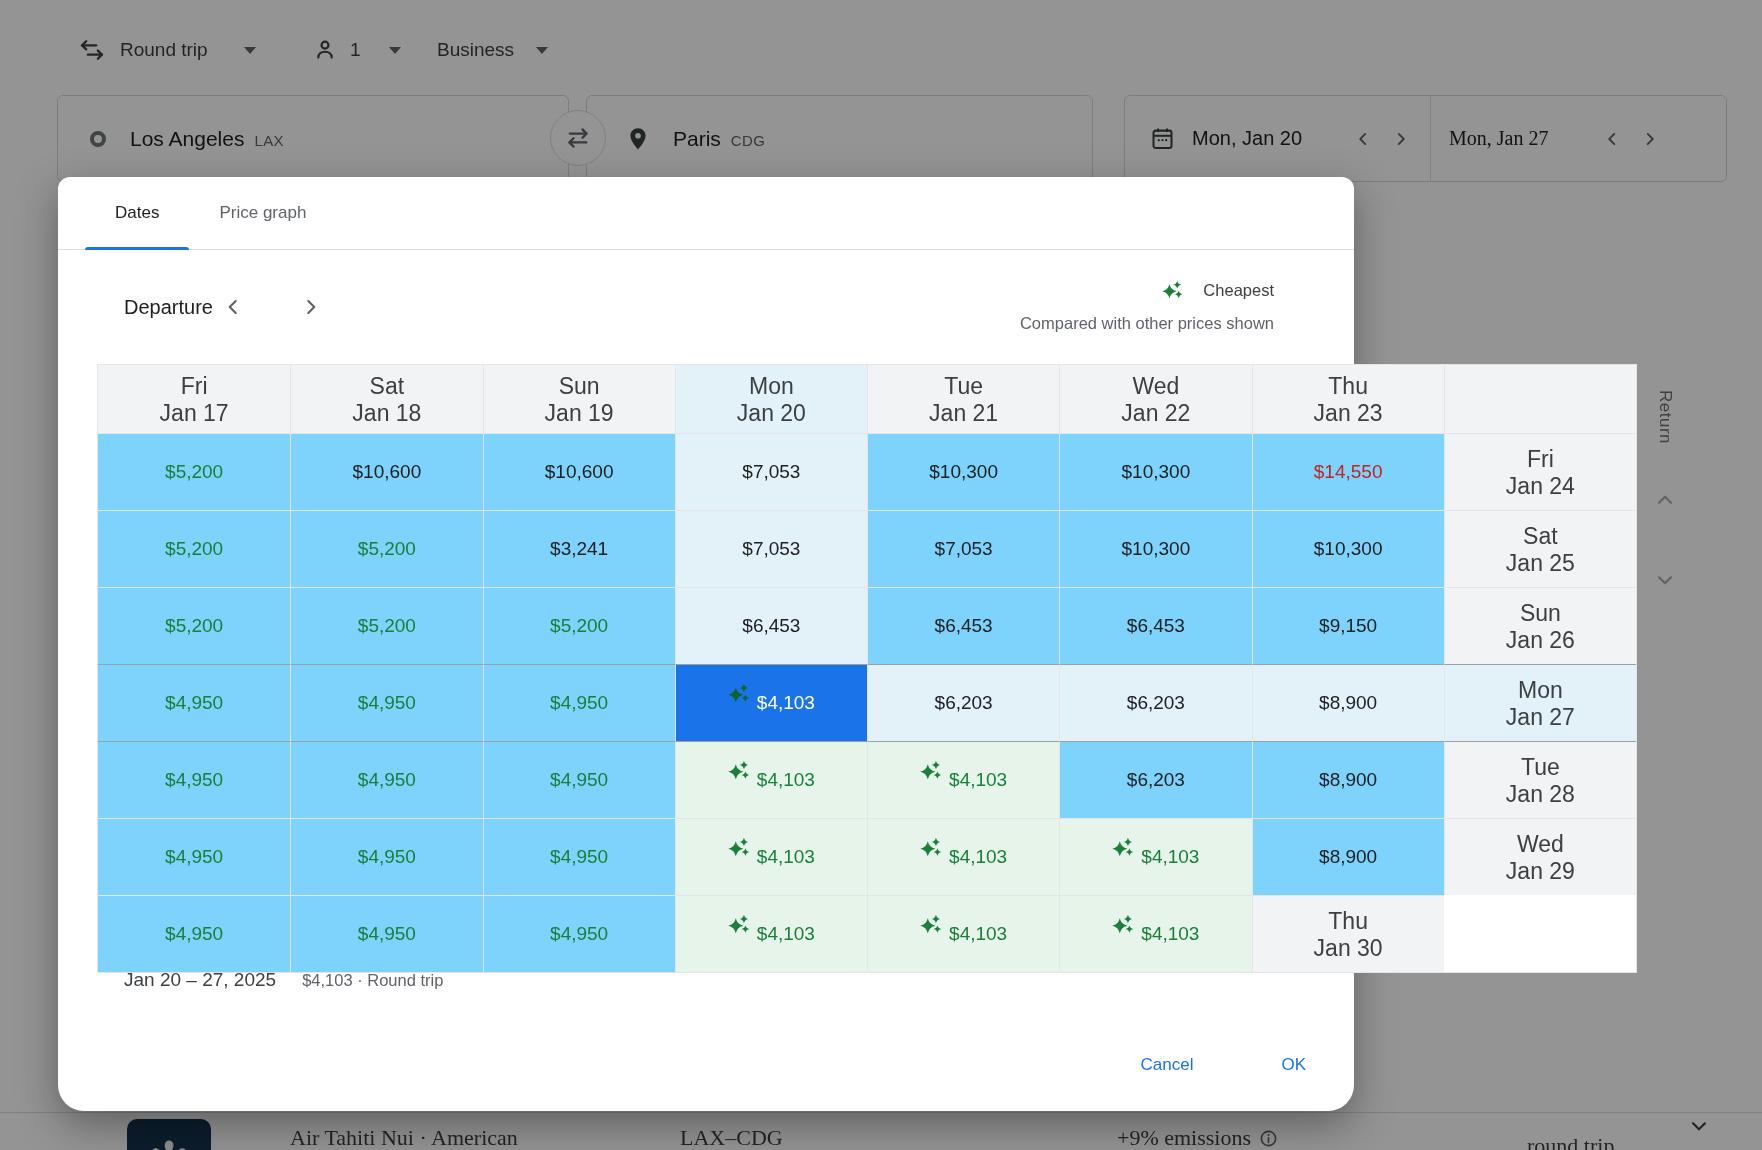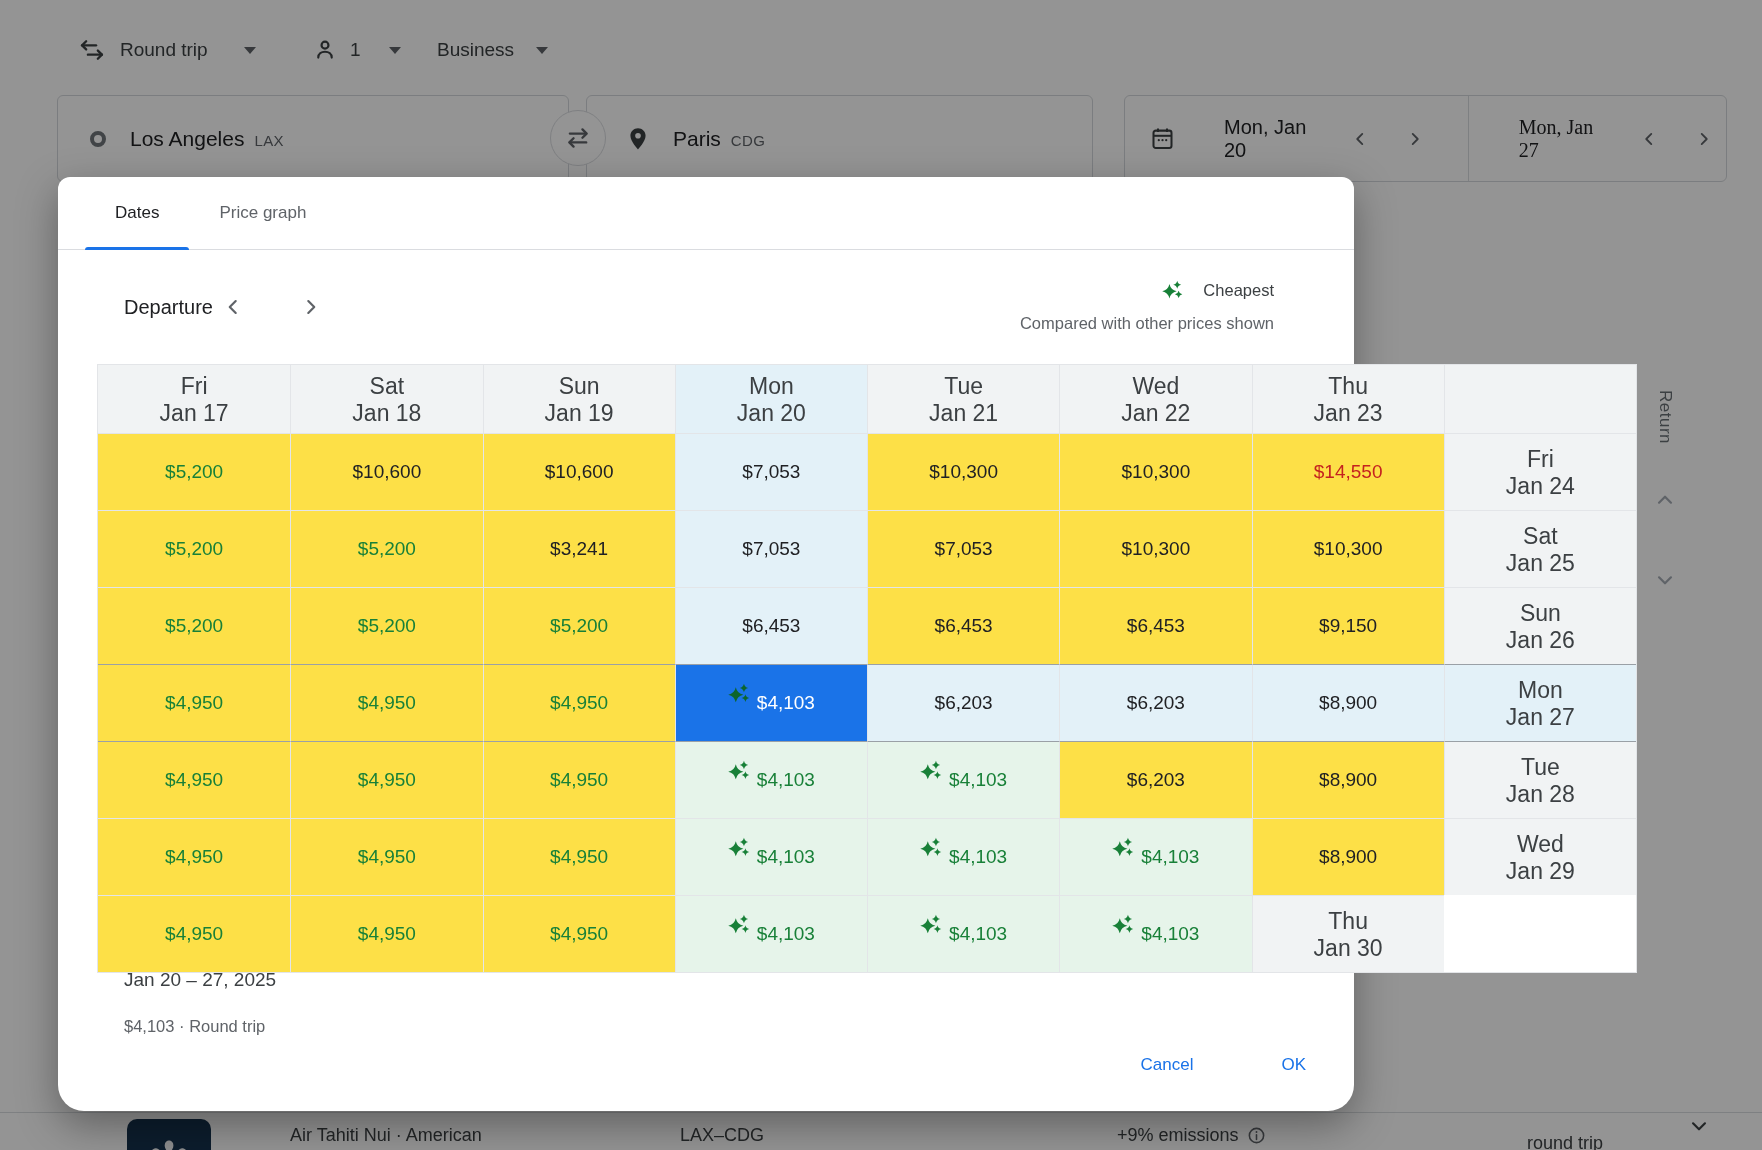--- a/index.html
+++ b/index.html
@@ -21,21 +21,21 @@
   .city { font-size:21px; color:#202124; }
   .code { font-size:15px; color:#5f6368; margin-left:10px; letter-spacing:.4px; font-weight:500; }
   .ring { width:16px; height:16px; border:4.5px solid #70757a; border-radius:50%; display:inline-block; }
   .swap-circle { position:absolute; left:550px; top:110px; width:56px; height:56px; border-radius:50%; background:#fff; border:1px solid #dadce0; display:flex; align-items:center; justify-content:center; z-index:2; color:#5f6368; }
   .vdivider { width:1px; align-self:stretch; background:#dadce0; margin:0 10px; }
   .date-text { font-size:20px; color:#202124; }
   .nav-chev { width:38px; height:38px; display:flex; align-items:center; justify-content:center; color:#5f6368; }
 
   .result-row { position:absolute; top:1112px; left:0; right:0; height:88px; background:#fff; border-top:1px solid #dadce0; }
   .airline-logo { position:absolute; left:127px; top:6px; width:84px; height:84px; background:#16324f; border-radius:10px; color:#f1f3f4; display:flex; align-items:center; justify-content:center; font-size:52px; }
-  .rr-text { position:absolute; top:12px; font-size:18px; color:#3c4043; display:flex; align-items:center; gap:8px; }
+  .rr-text { position:absolute; top:12px; font-size:22px; color:#3c4043; display:flex; align-items:center; gap:8px;font-family:Liberation Serif, serif; }
 
   .scrim { position:absolute; inset:0; background:rgba(0,0,0,0.42); z-index:5; }
 
   
   .dialog { position:absolute; left:58px; top:177px; width:1296px; height:934px; background:#fff; z-index:10;
             border-radius:12px 12px 26px 26px; box-shadow:0 14px 40px rgba(0,0,0,.35); }
   .tabs { position:absolute; top:0; left:0; right:0; height:73px; border-bottom:1px solid #dadce0; display:flex; padding-left:27px; }
   .tab { position:relative; display:flex; align-items:center; justify-content:center; padding:0 30px; font-size:17px; font-weight:500; color:#5f6368; cursor:pointer; }
   .tab.active { color:#202124; }
   .tab.active::after { content:""; position:absolute; left:0; right:0; bottom:-1px; height:3px; background:#1a73e8; border-radius:3px 3px 0 0; }
@@ -49,37 +49,37 @@
   .legend { position:absolute; right:80px; top:97px; text-align:right; }
   .legend-row { display:flex; align-items:center; justify-content:flex-end; gap:20px; height:33px; font-size:16.5px; color:#3c4043; }
   .legend-note { height:33px; line-height:33px; font-size:16.5px; color:#5f6368; }
 
   :root { --line:#e3e5e8; --lb:#e3f1f8; --lg:#e6f4ea; --grayhead:#f1f3f4; }
   .grid { position:absolute; left:39px; top:187px; display:grid; grid-template-columns:repeat(8,192.25px); grid-template-rows:68px repeat(7,77px); border:1px solid var(--line); background:#fff; }
   .cell { border-left:1px solid var(--line); border-top:1px solid var(--line); display:flex; align-items:center; justify-content:center; }
   .cell:nth-child(8n+1) { border-left:none; }
   .cell:nth-child(-n+8) { border-top:none; }
   .cell.head, .cell.rlabel { flex-direction:column; gap:1px; font-size:23px; color:#3c4043; line-height:26px; background:var(--grayhead); }
-  .cell.price { font-size:19px; font-weight:500; cursor:pointer; background:#fde047; }
+  .cell.price { font-size:19px; font-weight:500; cursor:pointer; background:#7dd3fc; }
   .c-dark { color:#202124; } .c-green { color:#188038; } .c-red { color:#c5221f; } .c-white { color:#fff; }
   .bg-lightblue { background:var(--lb) !important; }
   .bg-lightgreen { background:var(--lg) !important; }
   .bg-blue { background:#1a73e8 !important; }
   .selrow { border-top-color:#9aa0a6; }
   .aftersel { border-top-color:#9aa0a6; }
   .spk { width:22px; height:22px; margin-right:7px; transform:translateY(-9px); flex:0 0 auto; }
   .spk-green { fill:#188038; } .spk-dark { fill:#0d652d; }
   .legend .spk { width:21px; height:21px; margin:0; transform:none; }
 
   .return-rail { position:absolute; left:1582px; top:187px; width:50px; display:flex; flex-direction:column; align-items:center; }
   .return-label { writing-mode:vertical-rl; font-size:17px; color:#3c4043; margin-top:26px; letter-spacing:.5px; }
   .rail-chev { width:40px; height:40px; display:flex; align-items:center; justify-content:center; color:#5f6368; border-radius:50%; }
   .rail-chev.up { margin-top:36px; } .rail-chev.down { margin-top:40px; }
 
-  .summary { position:absolute; left:66px; top:792px; display:flex; align-items:baseline; gap:26px;flex-direction:column; }
+  .summary { position:absolute; left:66px; top:792px; display:flex; align-items:baseline; gap:26px; }
   .sum-range { font-size:19px; color:#3c4043; }
   .sum-price { font-size:16.5px; color:#5f6368; }
 
   .actions { position:absolute; right:32px; top:868px; display:flex; align-items:flex-end; gap:56px; }
   .txt-btn { font-size:17px; font-weight:500; color:#1a73e8; padding:10px 16px; border-radius:6px; cursor:pointer; background:none; border:none; font-family:inherit; }
 
   svg.ic { display:block; }
 </style>
 </head>
 <body>
@@ -145,21 +145,21 @@
     <span>
       <svg class="ic" width="26" height="26" viewBox="0 0 24 24" fill="#3c4043" fill-rule="evenodd">
         <path d="M12 2 C8.1 2 5 5.1 5 9 C5 14.2 12 21.6 12 21.6 C12 21.6 19 14.2 19 9 C19 5.1 15.9 2 12 2 Z M12 11.6 A2.6 2.6 0 1 1 12 6.4 A2.6 2.6 0 1 1 12 11.6 Z"></path>
       </svg>
     </span>
     <span>
       <span class="city">Paris</span><span class="code">CDG</span>
     </span>
   </div>
 
-  <div class="field" style="left:1124px; width:603px; padding:0 10px 0 24px;gap:32px;">
+  <div class="field" style="left:1124px; width:603px; padding:0 10px 0 24px;">
     <span style="margin-right:16px;">
       <svg class="ic" width="27" height="27" viewBox="0 0 24 24" fill="none" stroke="#3c4043" stroke-width="1.8">
         <rect x="4" y="5" width="16" height="15.5" rx="2"></rect>
         <path d="M4 9.6 H20"></path>
           <path d="M8 3 V6.2 M16 3 V6.2"></path>
         <circle cx="8.7" cy="13.5" r="1" fill="#3c4043" stroke="none"></circle>
         <circle cx="12" cy="13.5" r="1" fill="#3c4043" stroke="none"></circle>
         <circle cx="15.3" cy="13.5" r="1" fill="#3c4043" stroke="none"></circle>
       </svg>
     </span>

